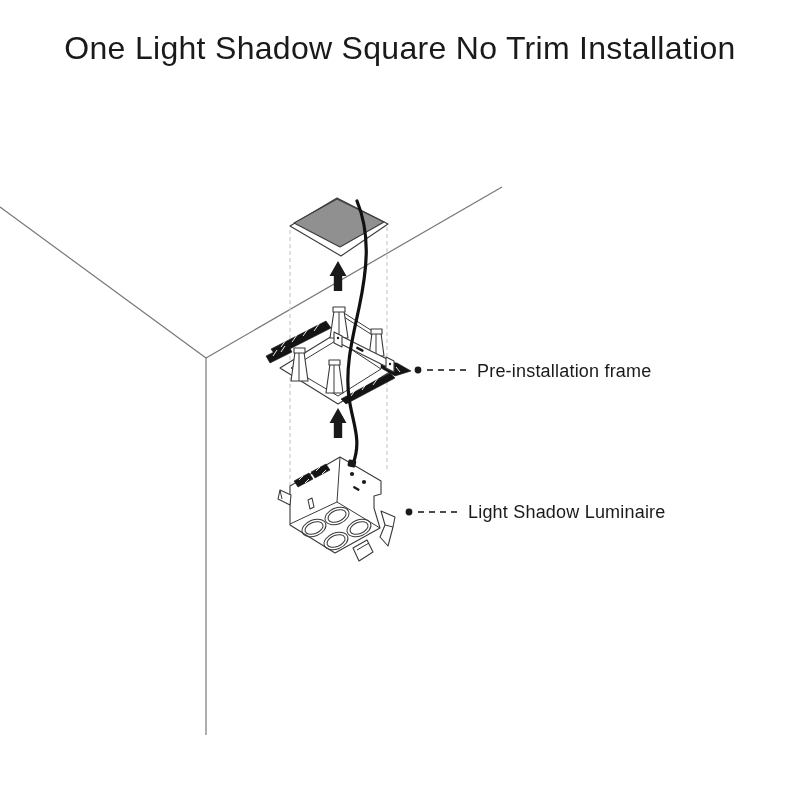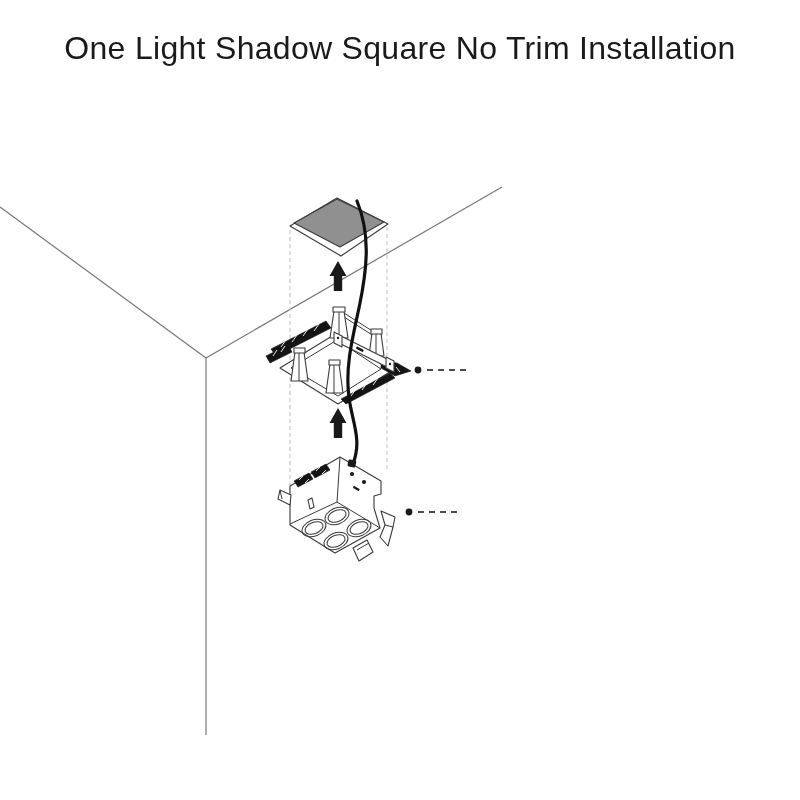--- a/index.html
+++ b/index.html
@@ -164,13 +164,15 @@
     <g>
       <circle cx="418" cy="370" r="3.4" class="ink"></circle>
       <path class="leader" d="M 427,370 L 470,370"></path>
     </g>
     <g>
       <circle cx="409" cy="512" r="3.4" class="ink"></circle>
       <path class="leader" d="M 418,512 L 461,512"></path>
     </g>
   </svg>
 
+  <div class="callout frame">Pre-installation frame</div>
+  <div class="callout lum">Light Shadow Luminaire</div>
 </div>
 
 </body></html>

